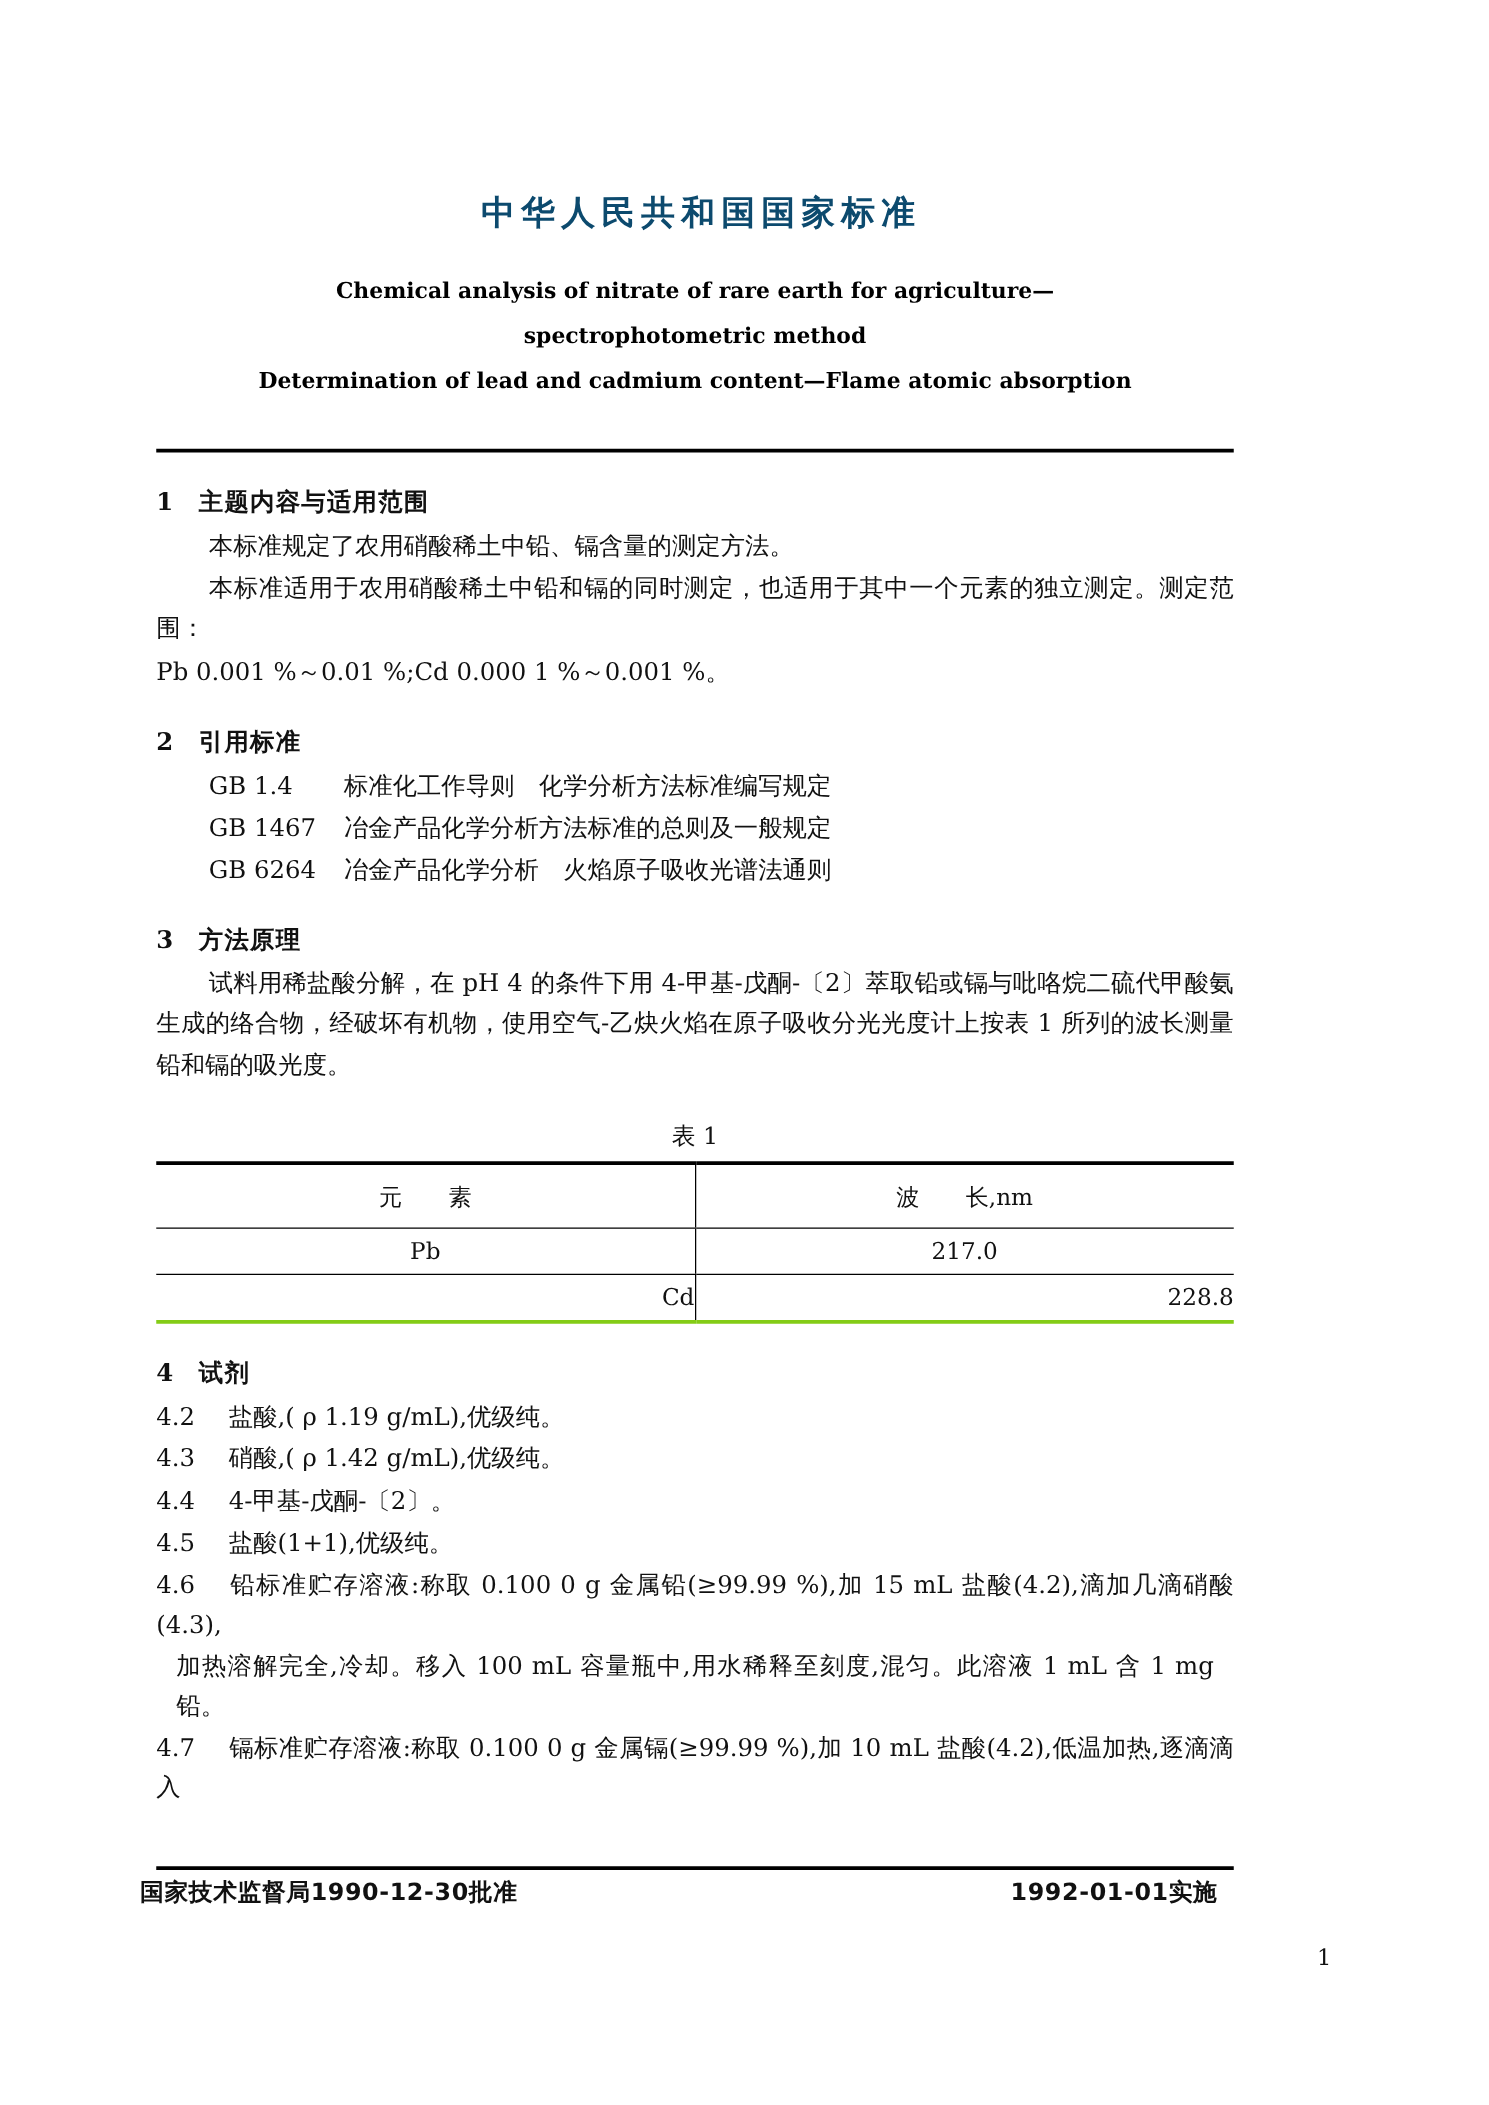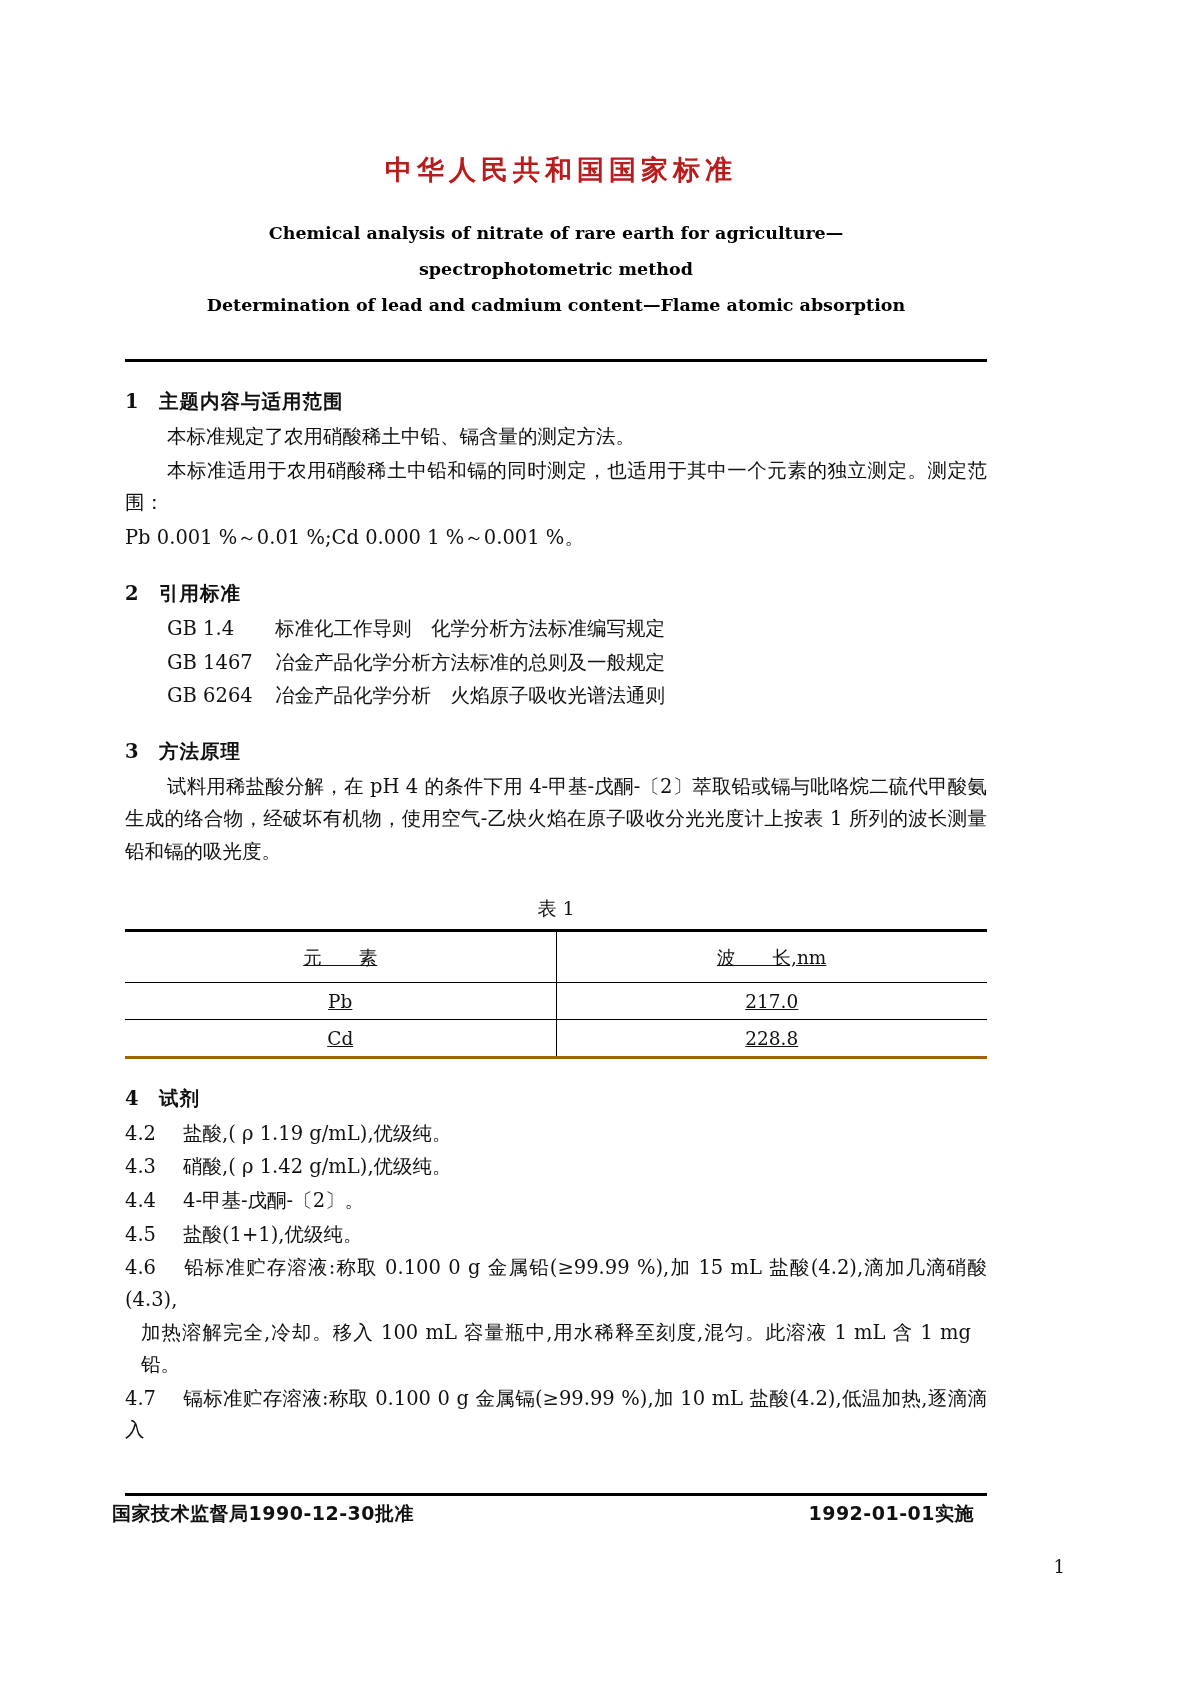--- a/index.html
+++ b/index.html
@@ -29,21 +29,21 @@
   
   .masthead {
     padding-top: 152px;
     text-align: center;
   }
   .national-standard {
     font-family: "DejaVu Sans", "Liberation Sans", sans-serif;
     font-weight: bold;
     font-size: 27px;
     letter-spacing: 5px;
-    color: #b91c1c;
+    color: #0c4a6e;
     text-align: center;
     padding-left: 10px;
   }
 
   .title-block {
     position: relative;
     margin-top: 48px;
     text-align: center;
   }
   .title-cn {
@@ -151,26 +151,26 @@
   table.t1 tr.head-row td {
     border-top: 3px solid #000;
     border-bottom: 1.3px solid #000;
     padding: 13px 0 12px 0;
   }
   table.t1 tr.body-row td {
     border-bottom: 1.3px solid #000;
     padding: 8px 0 7px 0;
   }
   table.t1 tr.last-row td {
-    border-bottom: 3px solid #a16207;
+    border-bottom: 3px solid #84cc16;
+    text-align: right;
   }
   table.t1 td {
     text-align: center;
     vertical-align: middle;
-    text-decoration: underline;
   }
   table.t1 td.col-right {
     border-left: 1.6px solid #000;
   }
 
   
   .footer-rule {
     position: absolute;
     left: 125px;
     top: 1493px;

